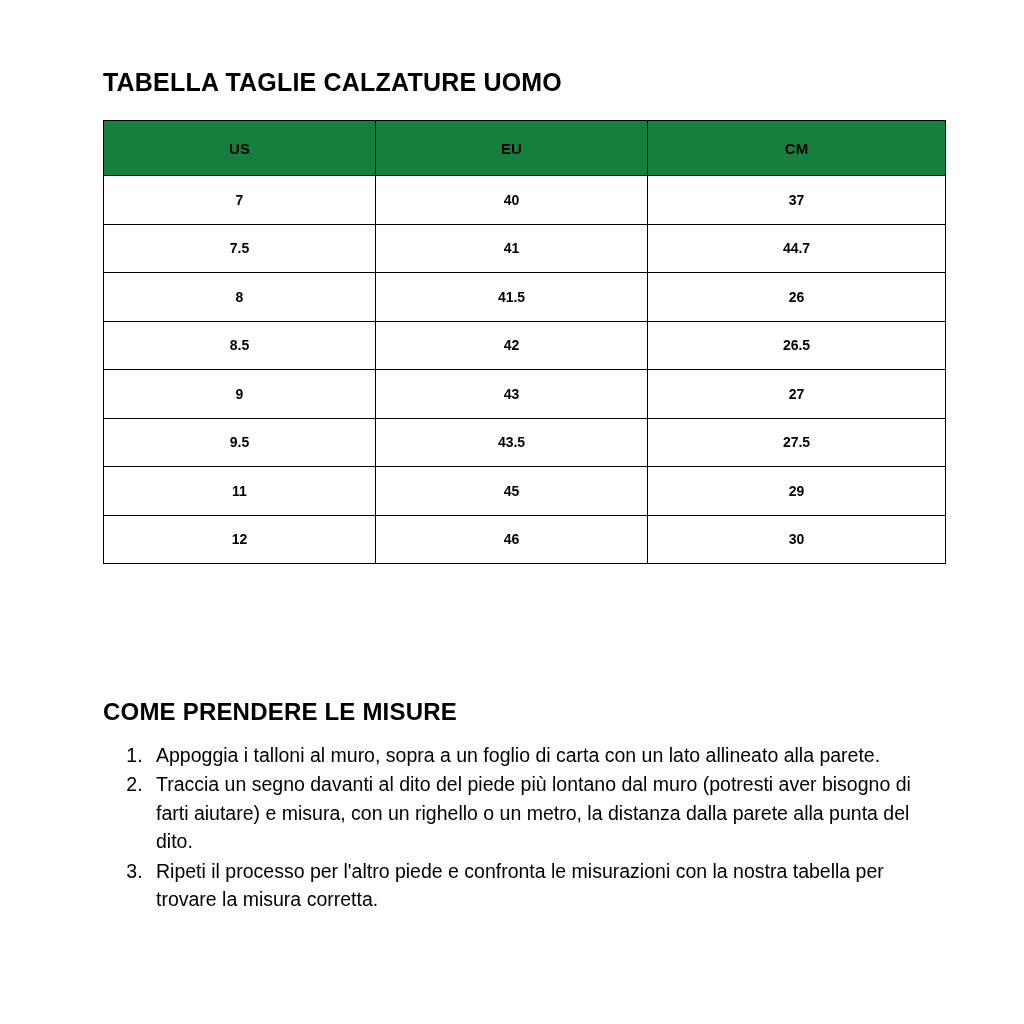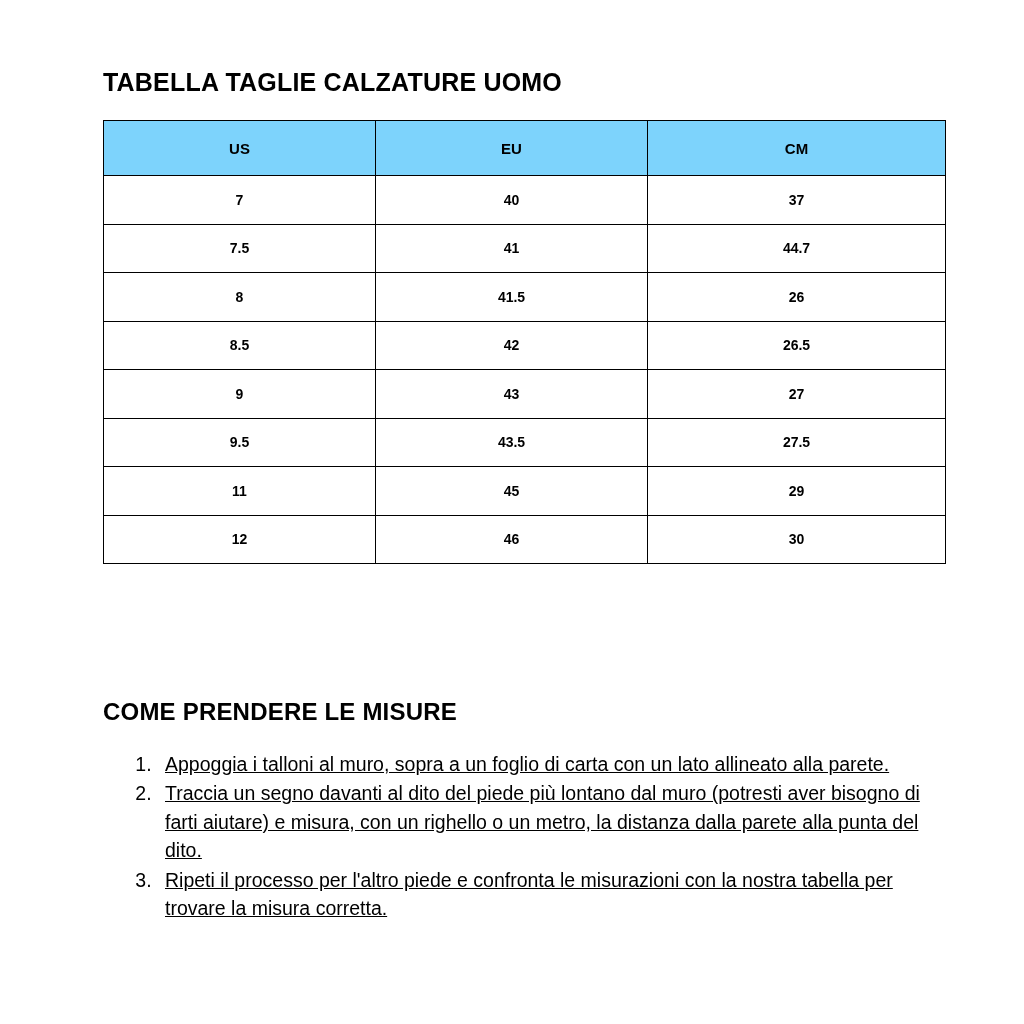--- a/index.html
+++ b/index.html
@@ -39,21 +39,21 @@
   table.size-table th,
   table.size-table td {
     border: 1px solid #000000;
     text-align: center;
     font-size: 14px;
     font-weight: bold;
     height: 48.5px;
     padding: 0;
   }
   table.size-table thead th {
-    background: #7dd3fc;
+    background: #15803d;
     color: #000000;
     height: 55px;
     font-size: 15px;
   }
   table.size-table col.c1 { width: 272px; }
   table.size-table col.c2 { width: 272px; }
   table.size-table col.c3 { width: 298px; }
 
   .subtitle {
     position: absolute;
@@ -62,25 +62,24 @@
     font-size: 24px;
     font-weight: bold;
     letter-spacing: 0.2px;
     white-space: nowrap;
   }
   ol.steps {
     position: absolute;
     left: 103px;
     top: 738px;
     width: 830px;
-    margin: 12px;
+    margin: 3px;
     padding-left: 42px;
     font-size: 19.5px;
     line-height: 1.46;
-    text-decoration: underline;
   }
   ol.steps li {
     margin-bottom: 1px;
     padding-left: 8px;
   }
 </style>
 </head>
 <body>
 
 <div class="page">

